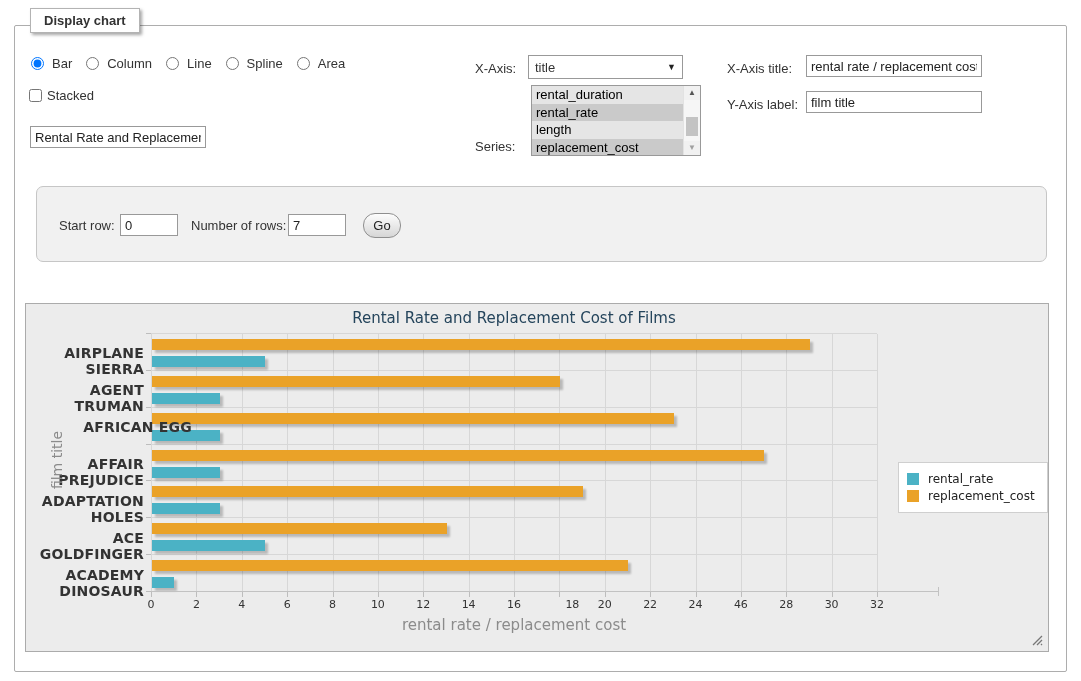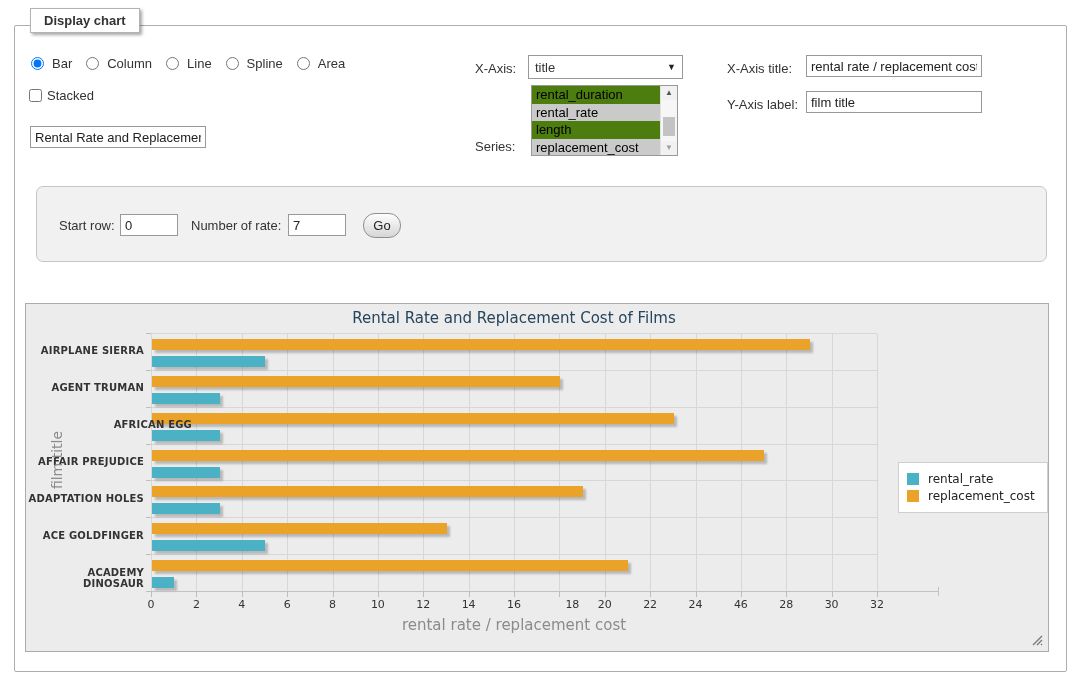--- a/index.html
+++ b/index.html
@@ -27,21 +27,21 @@
   #xaxis-lbl   { left:475px; top:61px; }
   #series-lbl  { left:475px; top:139px; }
   #xlabel-lbl  { left:727px; top:61px; }
   #ylabel-lbl  { left:727px; top:97px; }
 
   .fake-select { position:absolute; left:528px; top:55px; width:155px; height:24px; background:#fff;
                  border:1px solid #999; font-size:13px; display:flex; align-items:center; padding:0 6px;
                  justify-content:space-between; }
   .fake-select .arrow { font-size:9px; color:#222; }
 
-  .listbox { position:absolute; left:531px; top:85px; width:147px; height:71px; background:#4d7c0f;
+  .listbox { position:absolute; left:531px; top:85px; width:170px; height:71px; background:#e5e5e5;
              border:1px solid #999; overflow:hidden; }
   .listbox .opts { position:absolute; left:0; top:0; right:17px; bottom:0; }
   .listbox .opt { height:17.5px; font-size:13px; padding:1px 0 0 4px; white-space:nowrap; color:#000; }
   .listbox .opt.selected { background:#cacaca; }
   .sbar { position:absolute; right:0; top:0; width:17px; height:100%; background:#f6f6f6; border-left:1px solid #e2e2e2; }
   .sbar .btn { height:14px; text-align:center; font-size:8px; color:#555; line-height:14px; background:#f1f1f1; }
   .sbar .btn.down { position:absolute; bottom:0; left:0; right:0; color:#a0a0a0; }
   .sbar .thumb { position:absolute; left:2px; right:2px; top:31px; height:19px; background:#c3c3c3; }
 
   #xlabel-input { position:absolute; left:806px; top:55px; width:176px; }
@@ -67,21 +67,21 @@
   .plot { position:absolute; left:125px; top:29px; width:726px; height:258px; border-top:1px solid #d7d7d7; }
   .vgrid { position:absolute; top:0; bottom:0; width:1px; background:#d7d7d7; }
   .crow { position:relative; border-bottom:1px solid #d7d7d7; }
   .bar { position:absolute; left:1px; height:11px; box-shadow:3px 3px 2px rgba(0,0,0,0.22); }
   .axis-line { position:absolute; left:125px; top:287px; width:788px; height:1px; background:#c2c2c2; }
   .axis-endtick { position:absolute; left:912px; top:283px; width:1px; height:9px; background:#c2c2c2; }
   .btick { position:absolute; top:288px; width:1px; height:5px; background:#bdbdbd; }
   .ltick { position:absolute; left:120px; width:5px; height:1px; background:#bdbdbd; }
   .xtick-lbl { position:absolute; top:294px; width:40px; margin-left:-20px; text-align:center;
                font-size:11px; color:#333; font-family:"DejaVu Sans",sans-serif; }
-  .cat-lbl { position:absolute; left:0; width:118px; text-align:right; font-size:10px; font-weight:bold;
+  .cat-lbl { position:absolute; left:0; width:118px; text-align:right; font-size:14px; font-weight:bold;
              color:#333; font-family:"DejaVu Sans",sans-serif; letter-spacing:0.2px; }
   .xaxis-title { position:absolute; left:125px; top:312px; width:726px; text-align:center;
                  font-size:15px; color:#8b8b8b; font-family:"DejaVu Sans",sans-serif; }
   .yaxis-title { position:absolute; left:16px; top:158px; font-size:14px; color:#8b8b8b;
                  transform:rotate(-90deg); transform-origin:center; width:120px; margin-top:-10px;
                  margin-left:-45px; text-align:center; font-family:"DejaVu Sans",sans-serif; }
   .legend { position:absolute; left:872px; top:158px; background:#fff; border:1px solid #cfcfcf;
             padding:6px 12px 6px 8px; }
   .legend .entry { display:flex; align-items:center; margin:3px 0; }
   .legend .swatch { width:12px; height:12px; margin-right:9px; }
@@ -137,21 +137,21 @@
 
 <span class="lbl" id="xlabel-lbl">X-Axis title:</span>
 <input class="txt" id="xlabel-input" value="rental rate / replacement cost" style="">
 
 <span class="lbl" id="ylabel-lbl">Y-Axis label:</span>
 <input class="txt" id="ylabel-input" value="film title" style="">
 
 <div class="rows-box">
   <span class="lbl2" id="startrow-lbl">Start row:</span>
   <input class="txt" id="startrow-input" value="0" style="">
-  <span class="lbl2" id="numrows-lbl">Number of rate:</span>
+  <span class="lbl2" id="numrows-lbl">Number of rows:</span>
   <input class="txt" id="numrows-input" value="7" style="">
   <button id="go-btn">Go</button>
 </div>
 
 <div class="chart-box">
   <div class="chart-title">Rental Rate and Replacement Cost of Films</div>
   <div class="plot" id="plot">
       <div class="vgrid" style="left: 0px;"></div>
       <div class="vgrid" style="left: 45.375px;"></div>
       <div class="vgrid" style="left: 90.75px;"></div>

